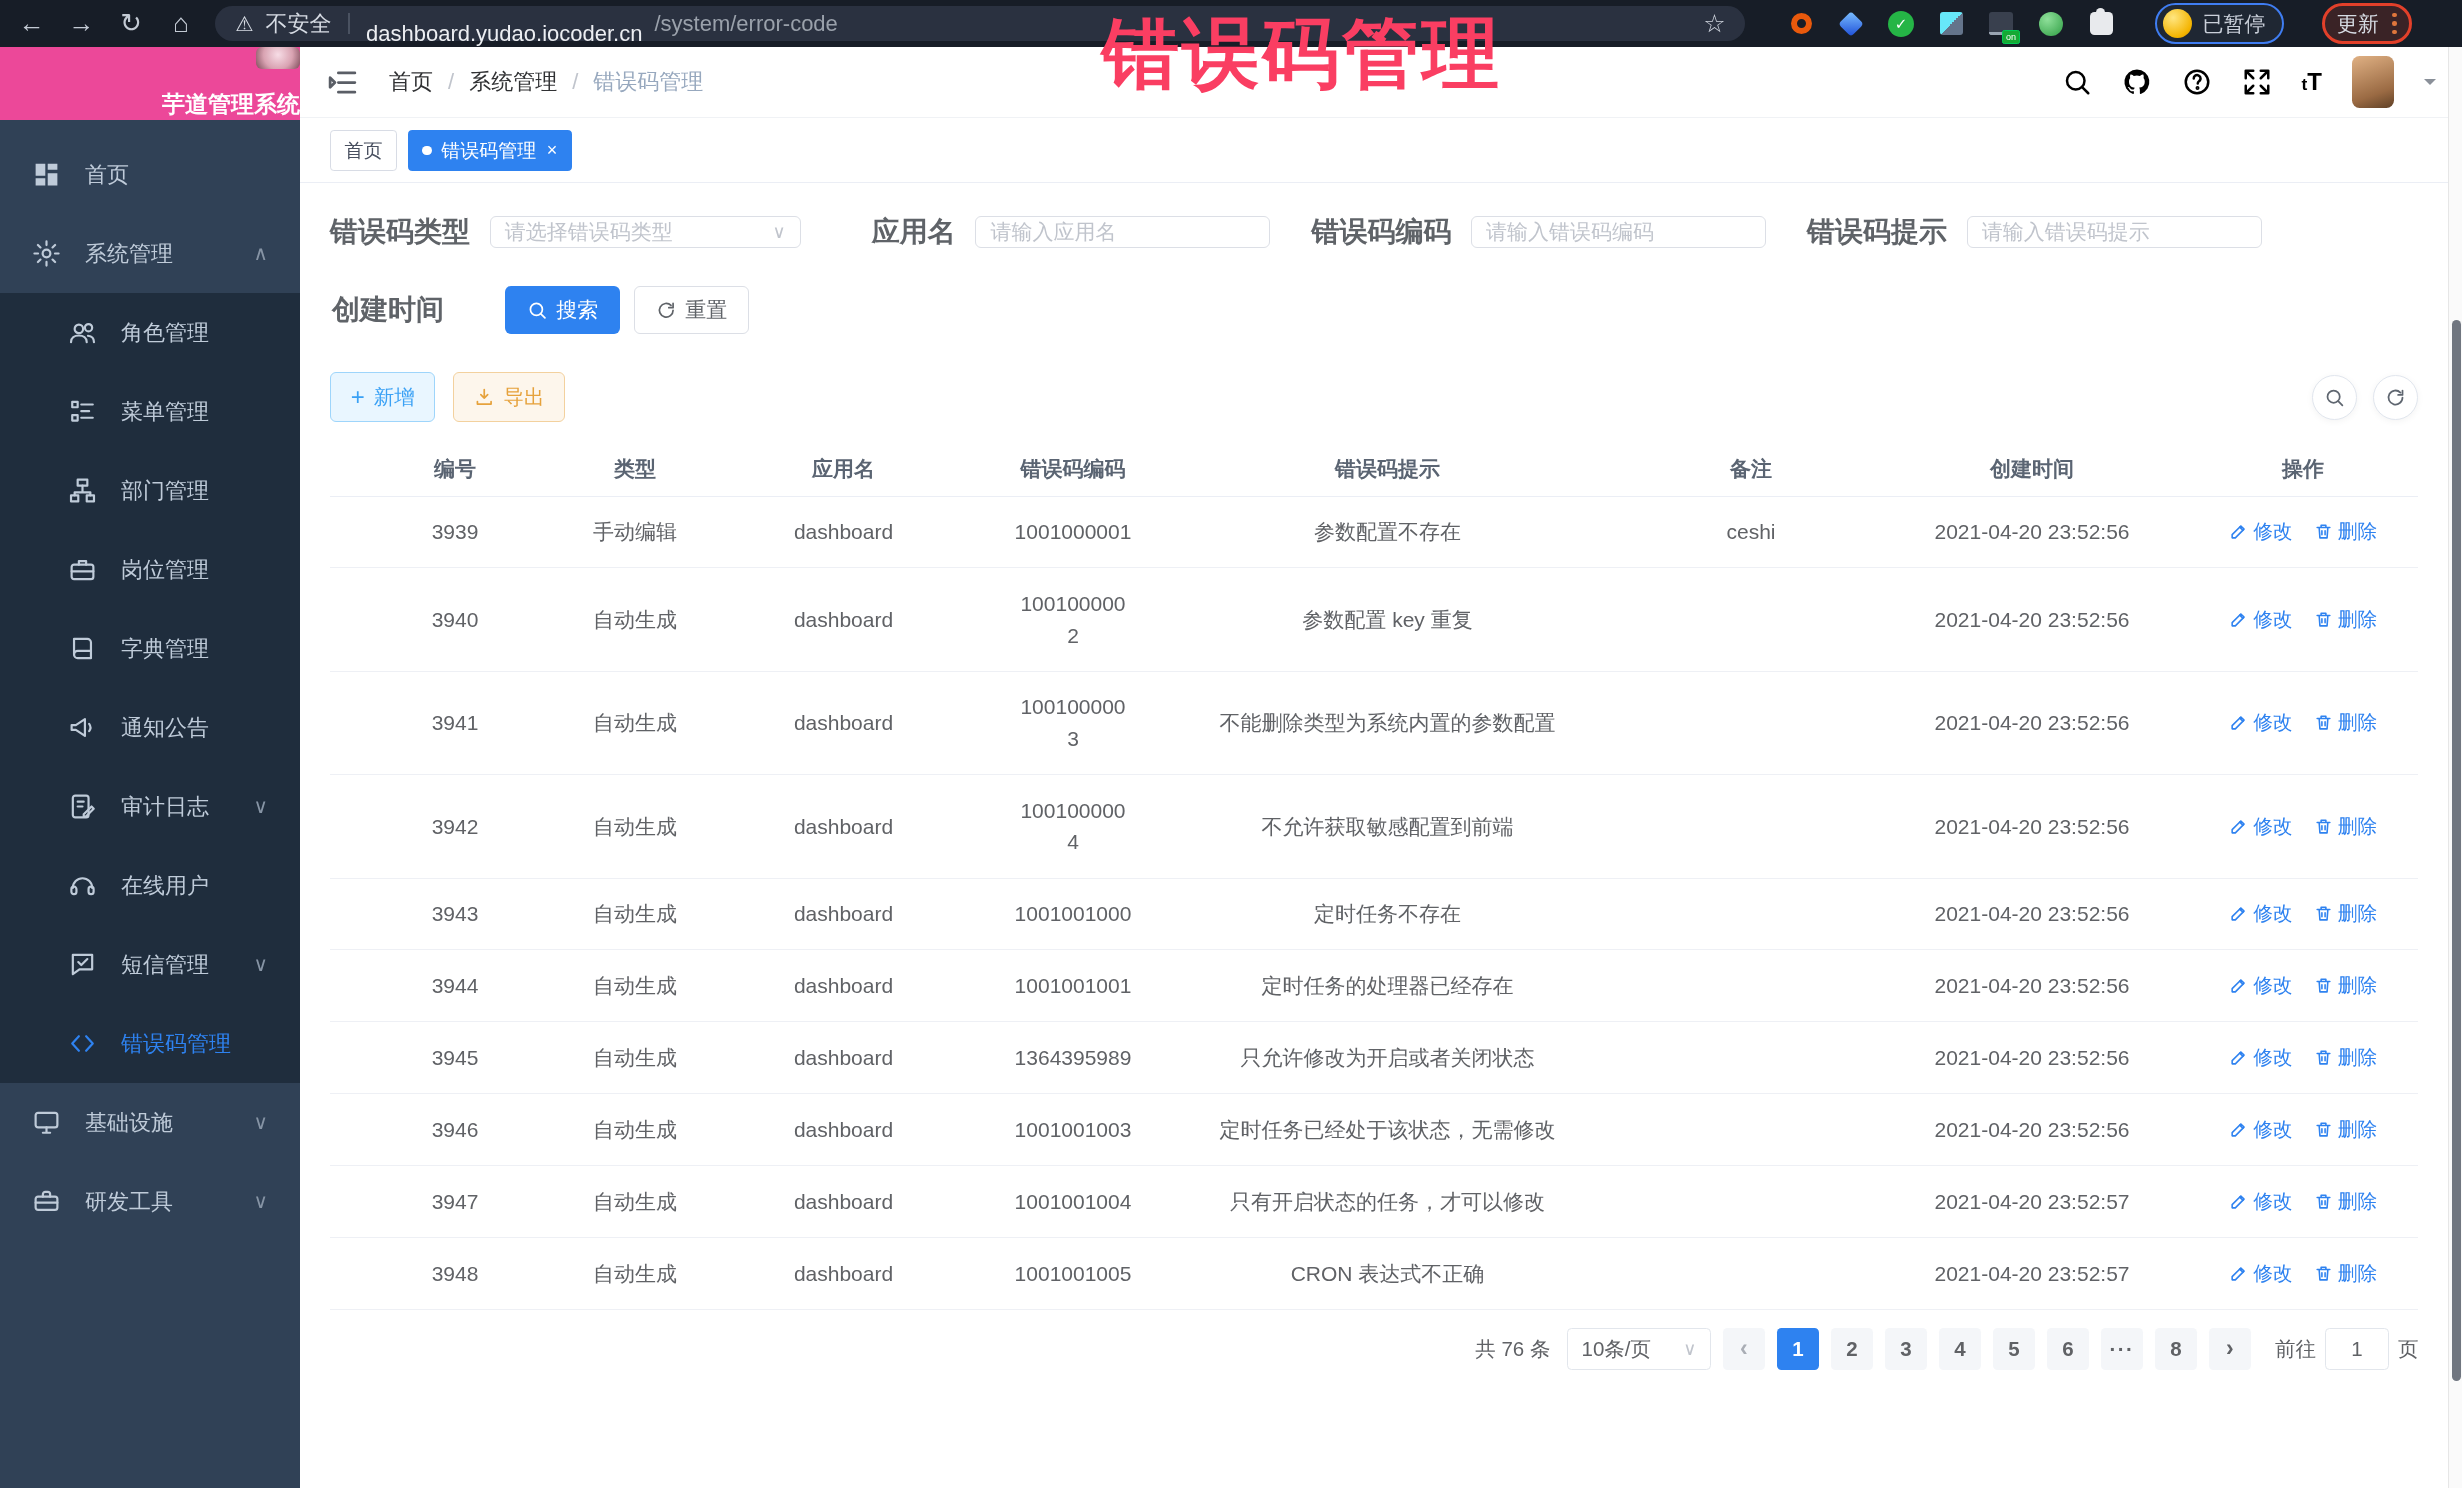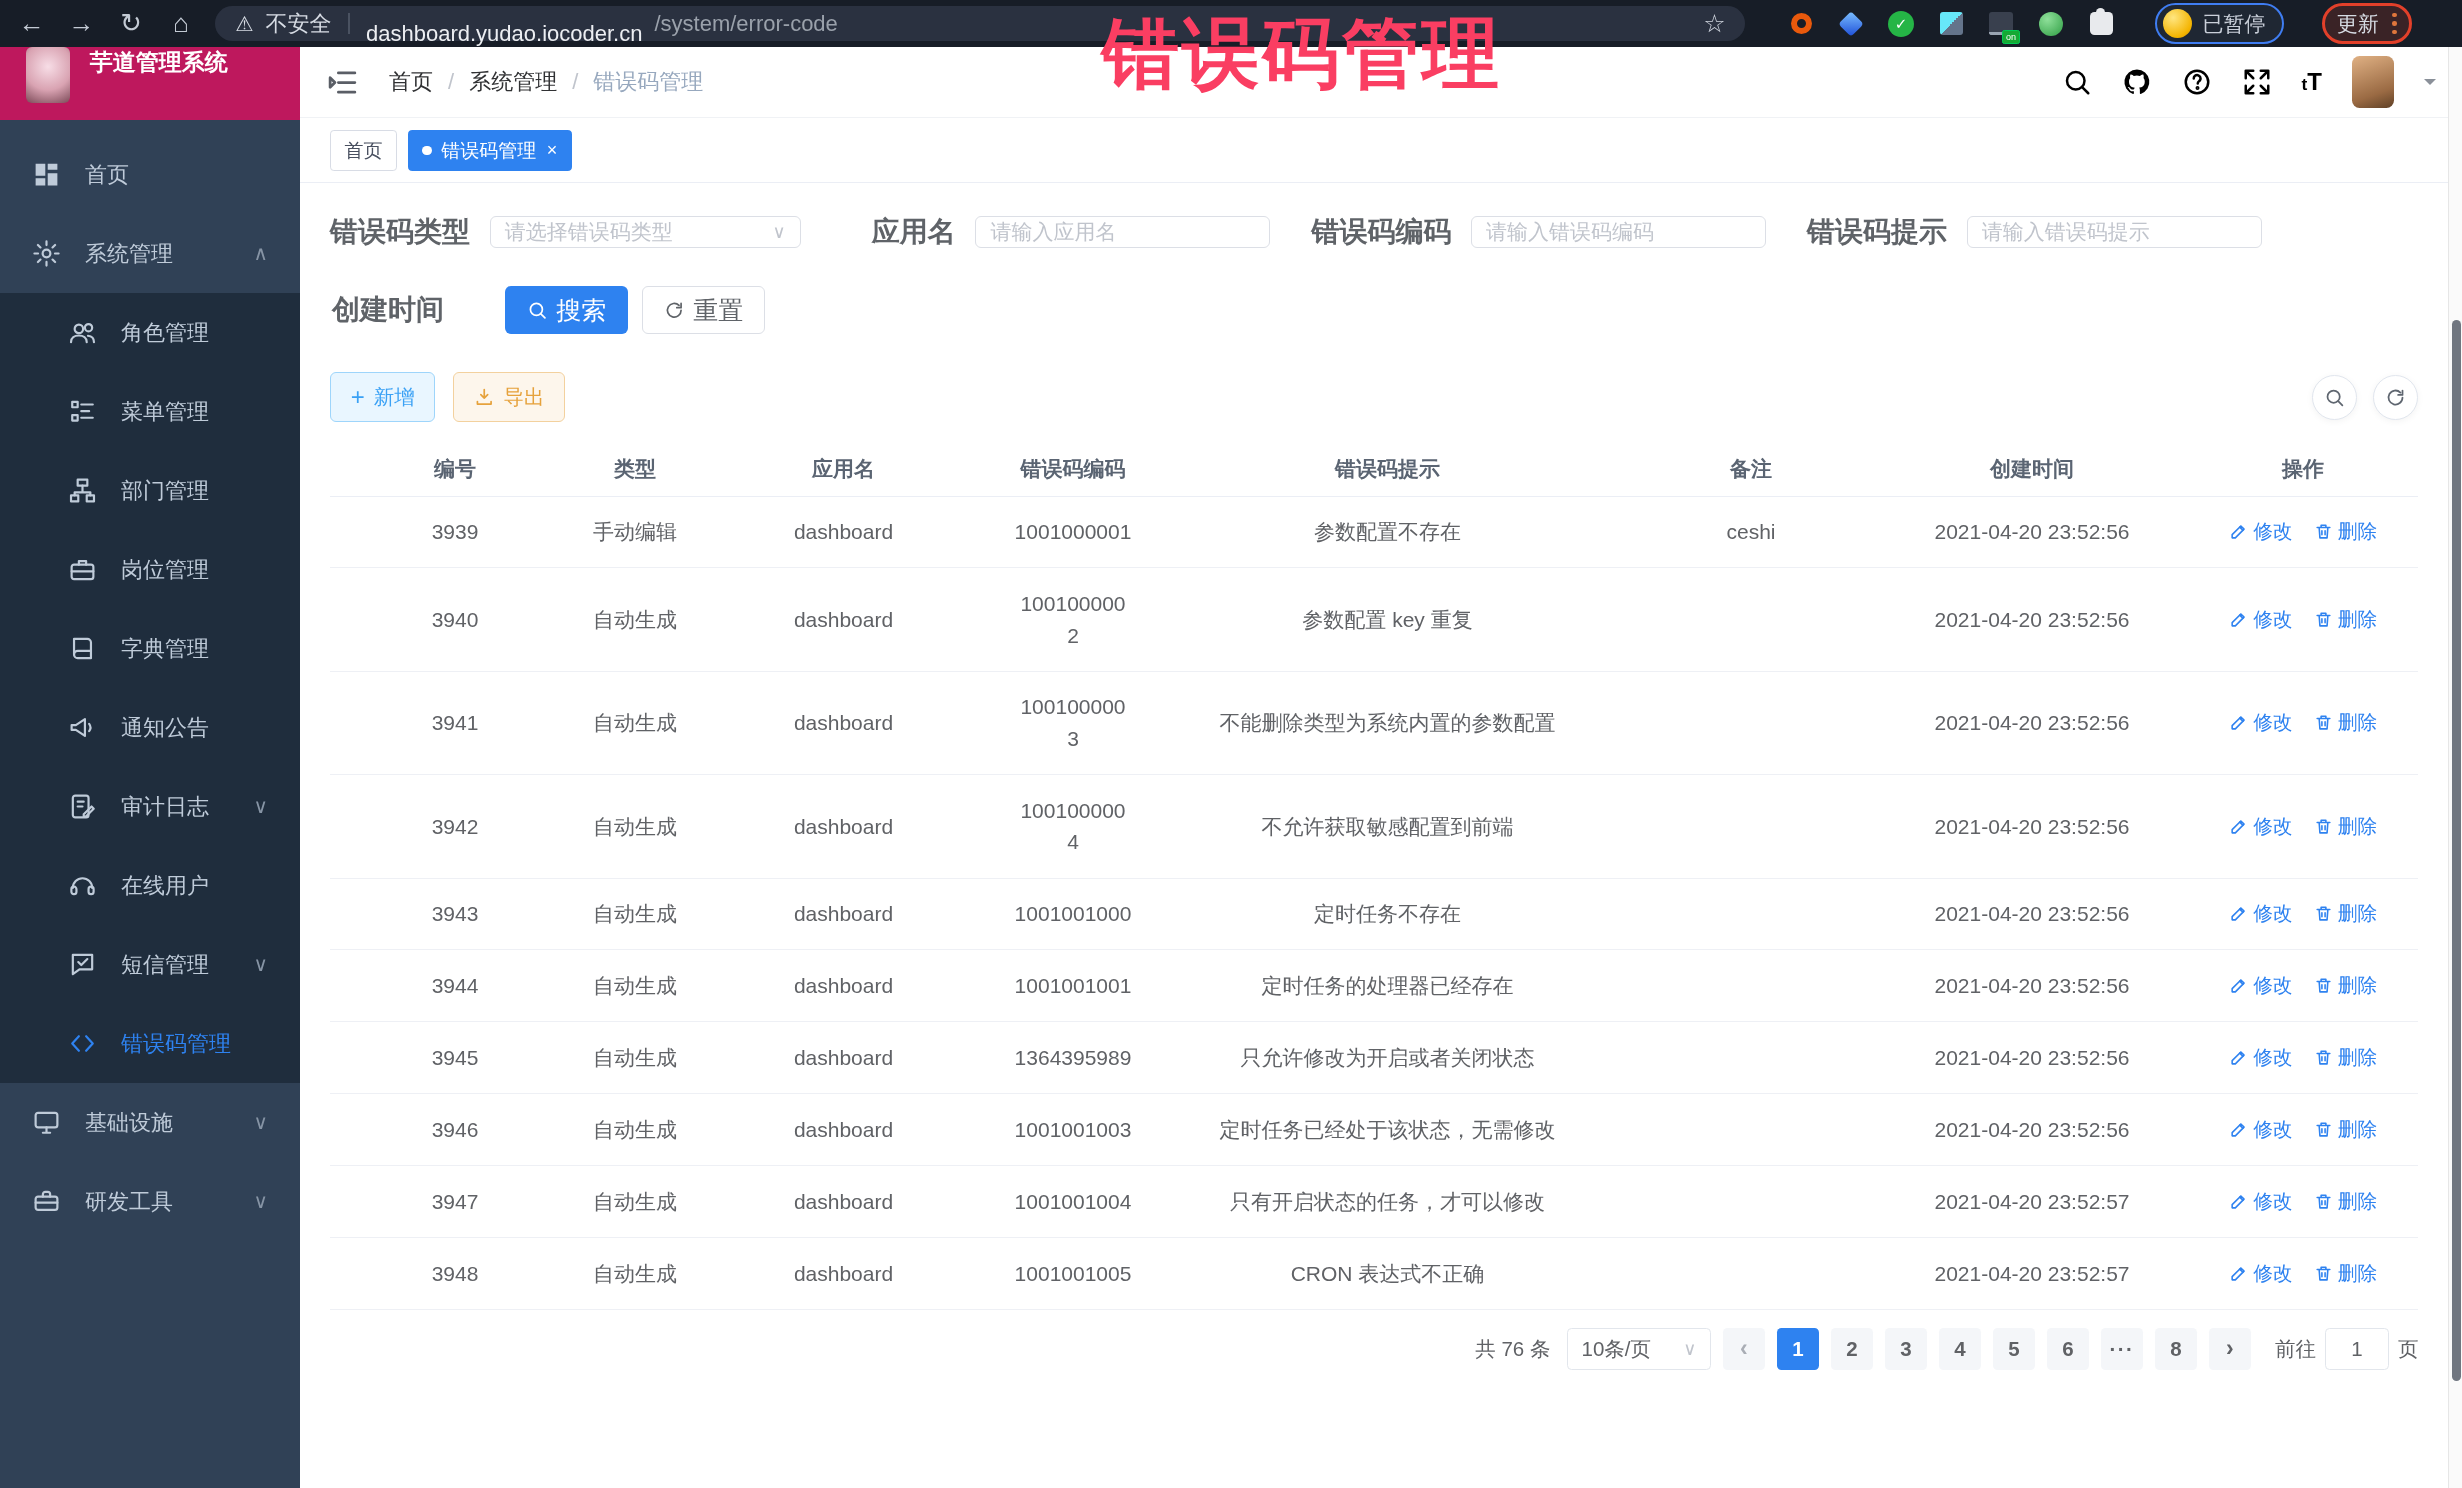--- a/index.html
+++ b/index.html
@@ -39,21 +39,21 @@
   .chip-update { margin-left:18px; border:3px solid #e2402a; background:#3a2326; padding:0 12px; gap:13.6px; color:#d6dbe3; }
   .kebab { display:flex; flex-direction:column; gap:3.8px; }
   .kebab i { width:4.5px; height:4.5px; border-radius:50%; background:#e0763c; }
 
   
   .watermark { position:absolute; left:1102px; top:10.6px; z-index:60; font-size:77px; font-weight:700;
     color:var(--watermark,#fa3e62); line-height:1.1; letter-spacing:3px; pointer-events:none; }
 
   
   .sidebar { position:absolute; top:47px; left:0; width:300px; bottom:0; background:var(--sidebar,#304156); z-index:3; }
-  .logo-row { height:73px; background:#be185d; display:flex; align-items:flex-start; padding-left:26px; gap:19.7px; }
+  .logo-row { height:73px; background:#ec4899; display:flex; align-items:flex-end; padding-left:26px; gap:19.7px;flex-direction:column; }
   .logo-img { width:44px; height:56px; border-radius:6px;
     background:radial-gradient(circle at 50% 35%,#f7dde6,#d9a3b2 55%,#7c4a58); }
   .logo-title { color:#fff; font-size:23px; font-weight:700; }
   .menu { padding-top:15px; }
   .menu-item { height:79px; display:flex; align-items:center; color:#bfcbd9; font-size:22px; padding-left:32px; }
   .menu-item.sub { padding-left:68px; background:var(--submenu,#1f2d3d); }
   .menu-item .mi-icon { width:29px; height:29px; margin-right:24px; display:flex; }
   .menu-item .mi-icon svg { width:29px; height:29px; }
   .menu-item.active { color:var(--primary,#2e82f0); }
   .menu-item .chev { margin-left:auto; margin-right:32px; color:#8694a5; font-size:19.7px; }
@@ -95,21 +95,21 @@
   .sel { width:311px; justify-content:space-between; }
   .inp { width:295px; }
   input.inp { outline:none; font-family:inherit; }
   input.inp::placeholder { color:#c0c4cc; }
   .ph { color:#c0c4cc; }
   .sel-arrow { color:#c0c4cc; font-size:18px; }
   .date-range { width:333px; height:48px; border:1.5px solid #dcdfe6; border-radius:6px; display:flex;
     align-items:center; padding:0 13.6px; gap:7.6px; font-size:20.5px; }
   .date-range .cal { width:23px; height:23px; color:#c0c4cc; flex:none; }
   .date-range .seg { flex:1; text-align:center; }
-  .btn { height:48px; border-radius:6px; font-size:25px; display:inline-flex; align-items:center;
+  .btn { height:48px; border-radius:6px; font-size:21px; display:inline-flex; align-items:center;
     justify-content:center; gap:9px; padding:0 21px; border:1.5px solid transparent; }
   .btn svg { width:20.5px; height:20.5px; }
   .btn-primary { background:var(--primary,#2e82f0); color:#fff; }
   .btn-plain { background:#fff; border-color:#dcdfe6; color:#5f6368; margin-left:13.6px; }
   .toolbar { margin-top:38px; display:flex; align-items:center; gap:18px; }
   .btn-add { height:50px; background:#e9f6ff; border-color:#9ed5fb; color:#3aa1f5; font-size:20.5px; padding:0 19.7px; }
   .btn-add .plus { font-size:24px; line-height:1; }
   .btn-export { height:50px; background:#fdf6ec; border-color:#f3d19e; color:#e6a23c; font-size:20.5px; padding:0 19.7px; }
   .tool-right { margin-left:auto; display:flex; gap:16.7px; }
   .circle-btn { width:45px; height:45px; border-radius:50%; border:1.5px solid #e1e6ee; background:#fff;

